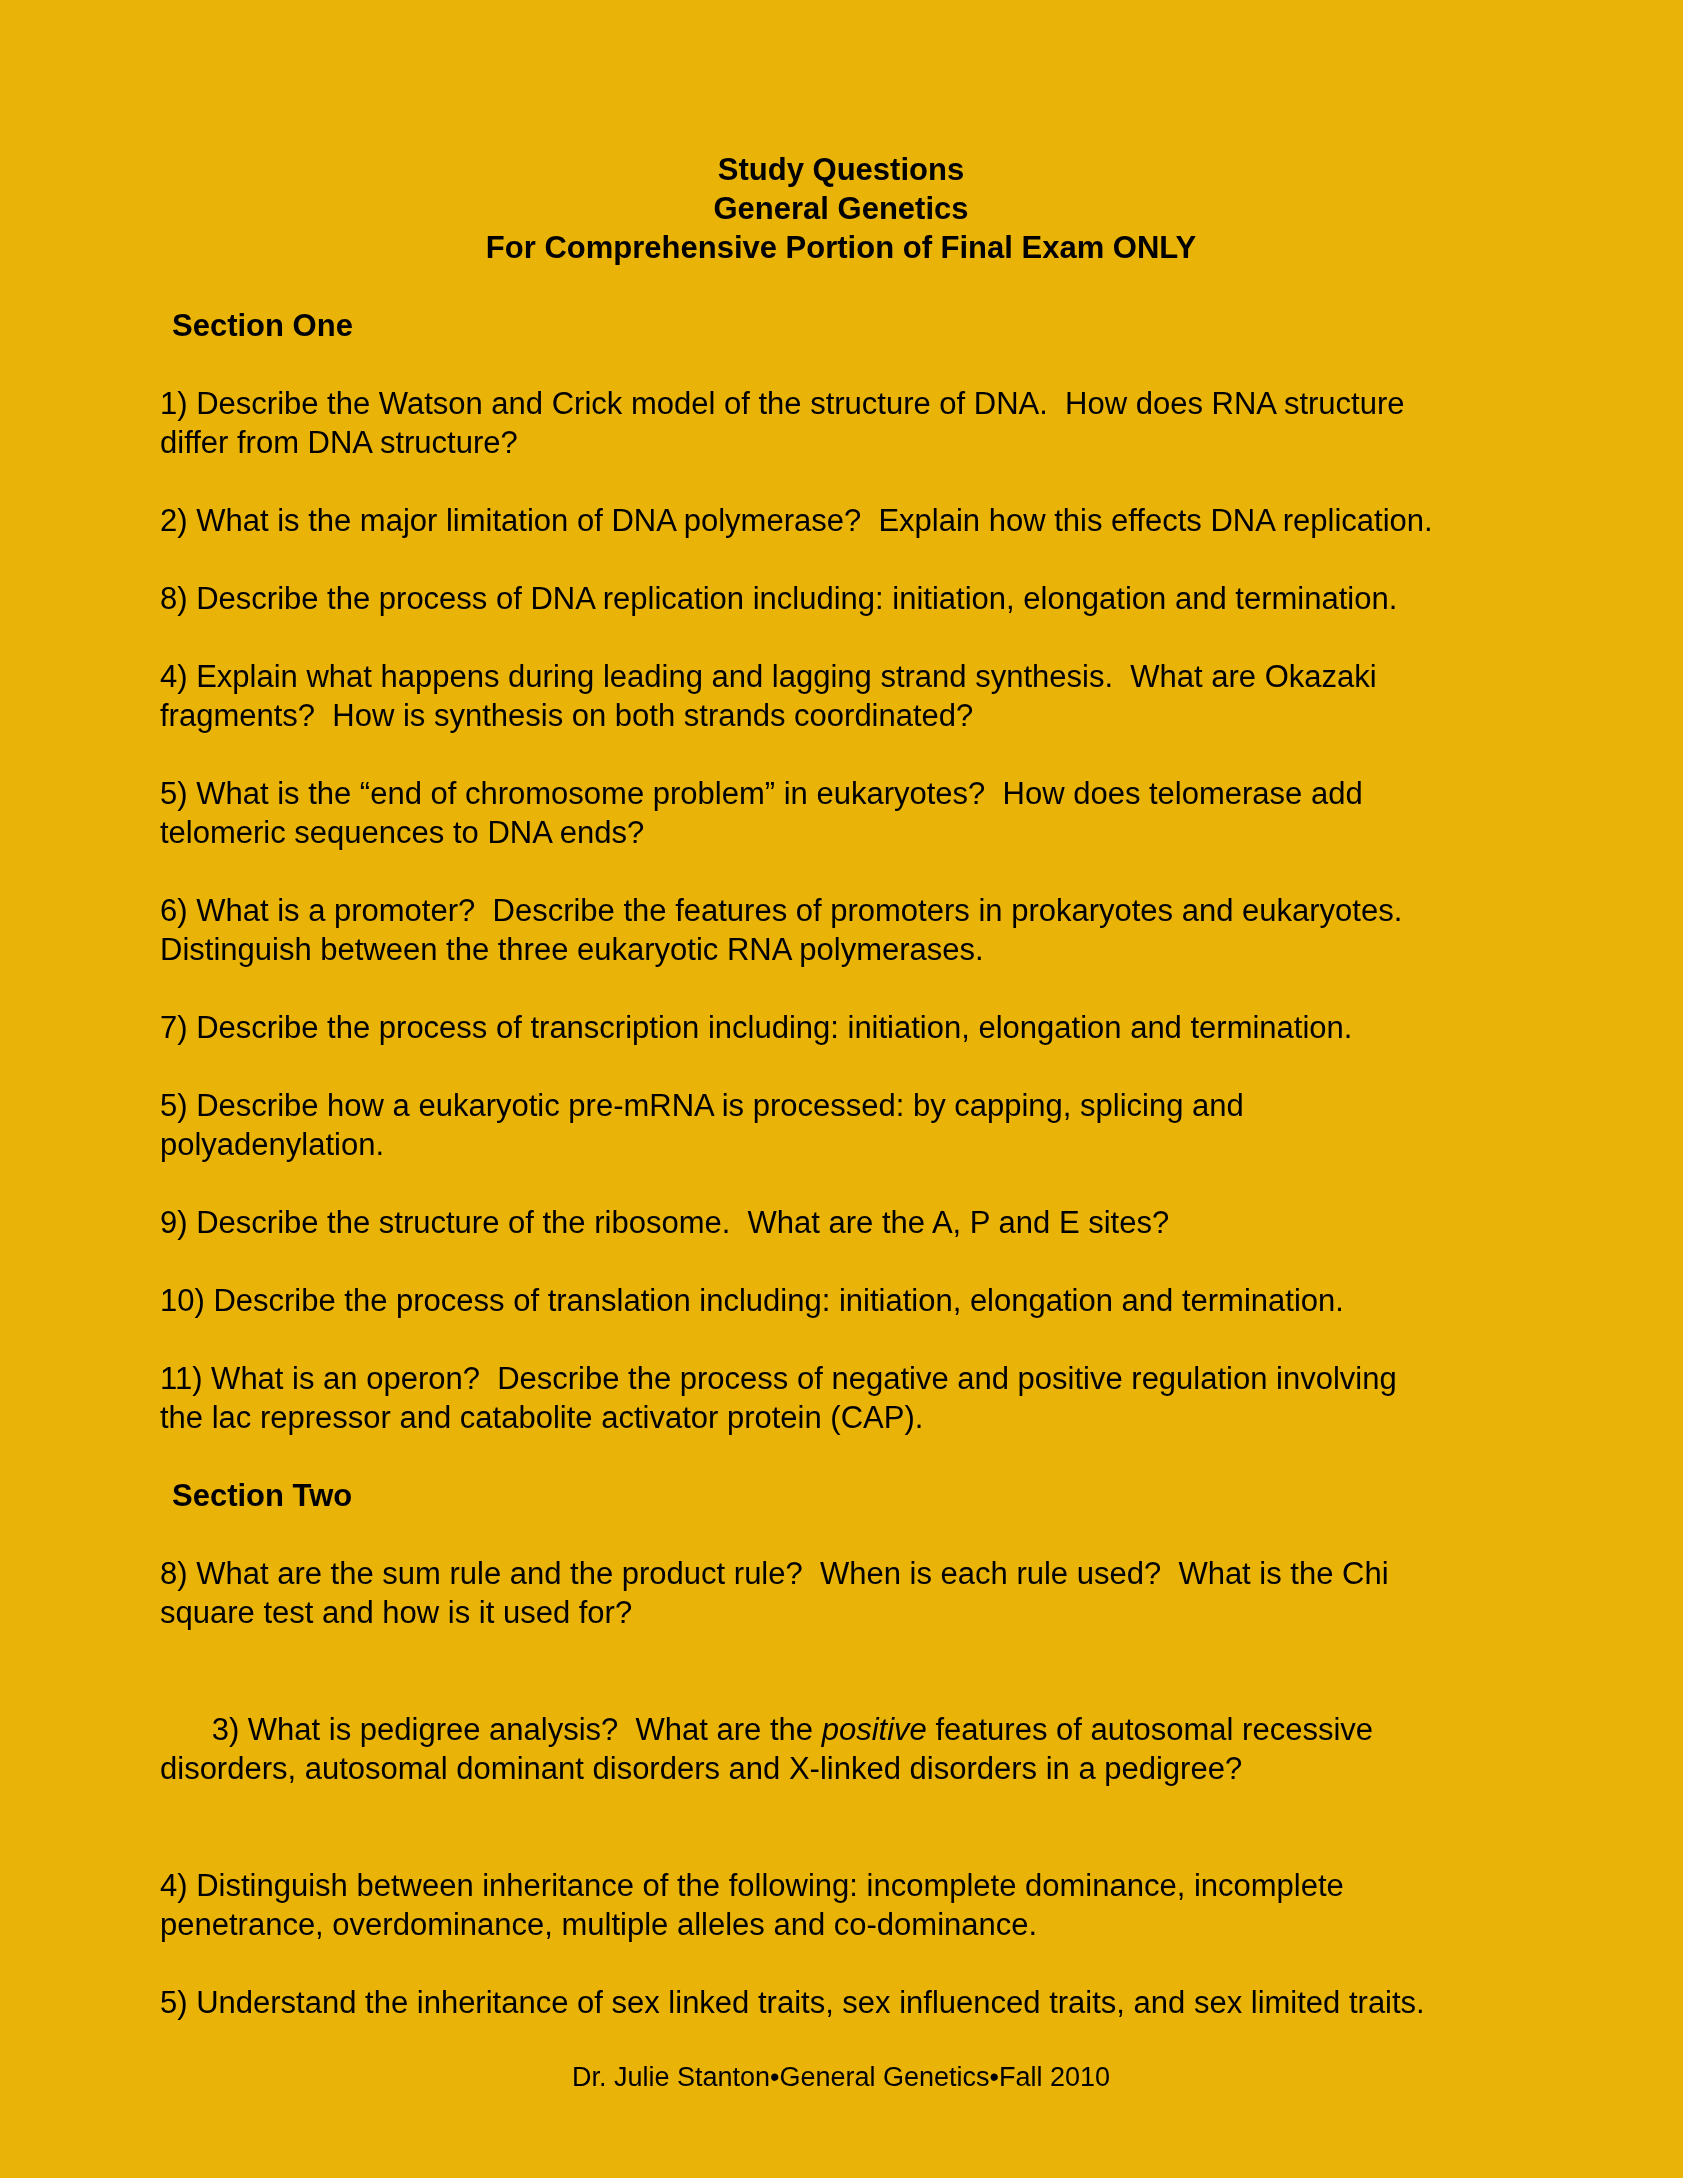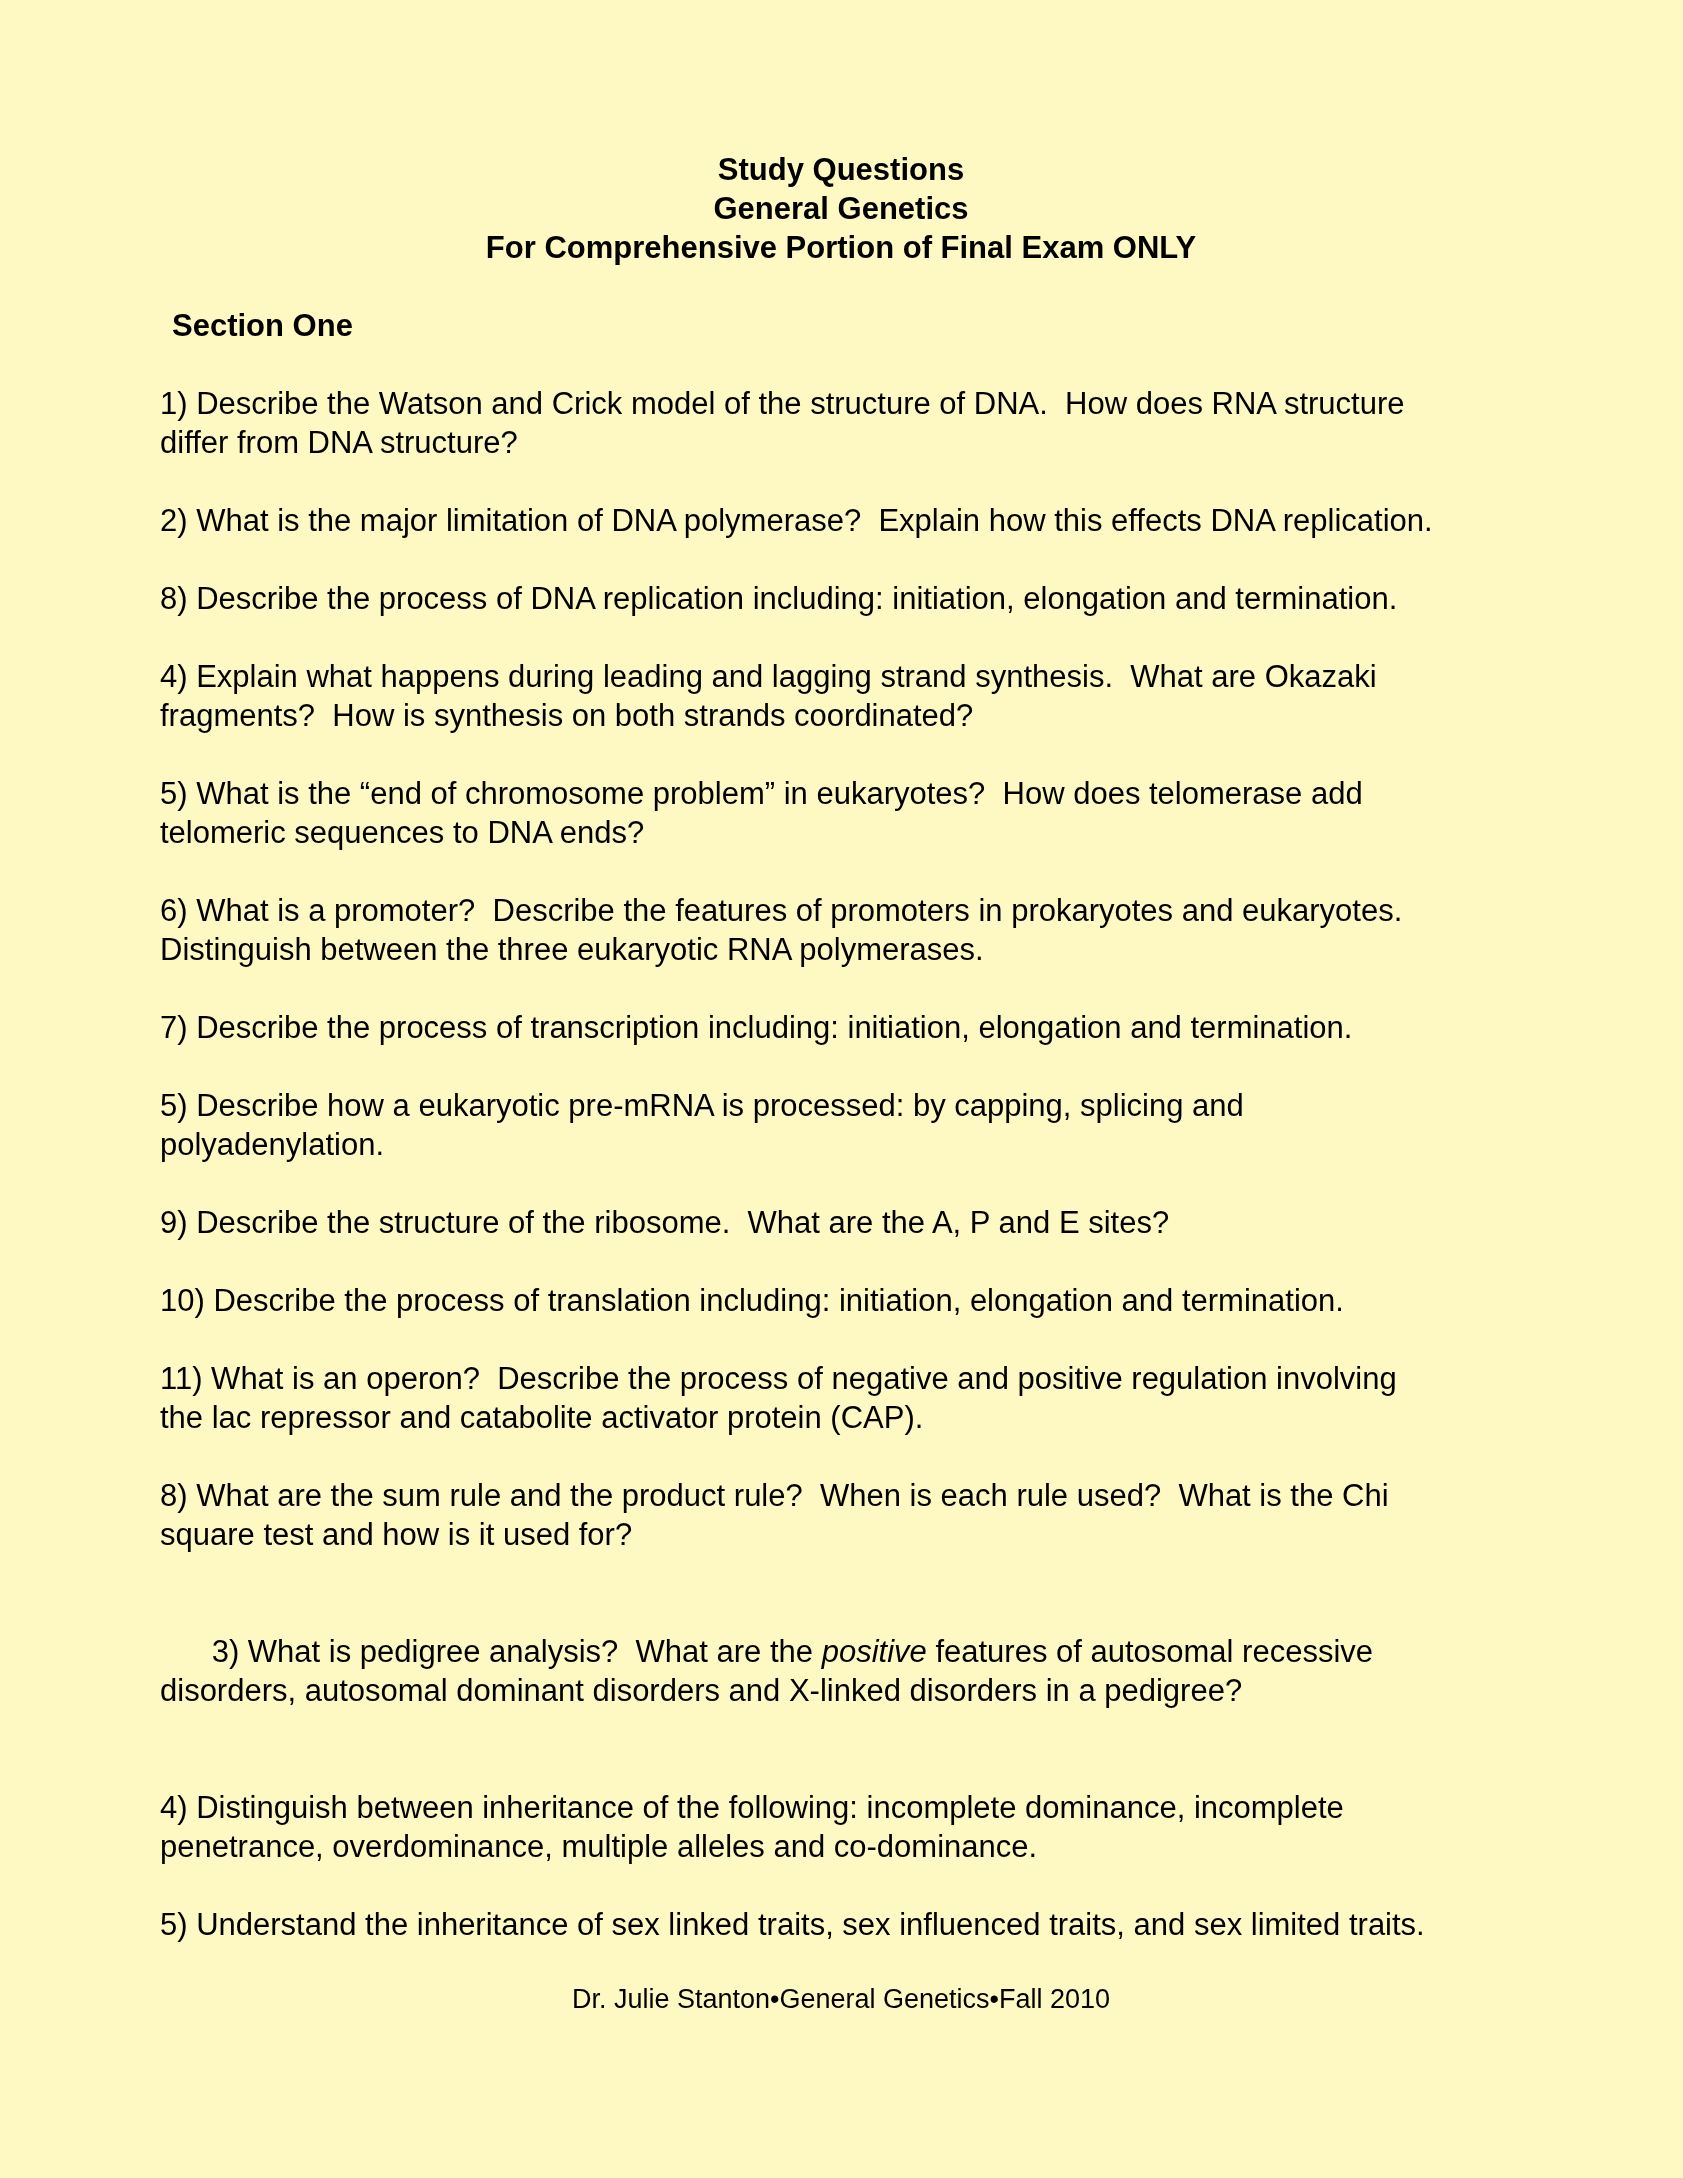--- a/index.html
+++ b/index.html
@@ -4,21 +4,21 @@
 <style>
   html, body {
     margin: 0;
     padding: 0;
     background: #ffffff;
   }
   .page {
     position: relative;
     width: 1683px;
     height: 2178px;
-    background: #fef9c3;
+    background: #eab308;
     font-family: "Liberation Sans", "DejaVu Sans", sans-serif;
     color: #000000;
     overflow: hidden;
   }
   .content {
     position: absolute;
     left: 160px;
     top: 150px;
     width: 1362px;
     font-size: 31px;
@@ -77,20 +77,21 @@
     <div class="para">6) What is a promoter?  Describe the features of promoters in prokaryotes and eukaryotes.
 Distinguish between the three eukaryotic RNA polymerases.</div>
     <div class="para">7) Describe the process of transcription including: initiation, elongation and termination.</div>
     <div class="para">5) Describe how a eukaryotic pre-mRNA is processed: by capping, splicing and
 polyadenylation.</div>
     <div class="para">9) Describe the structure of the ribosome.  What are the A, P and E sites?</div>
     <div class="para">10) Describe the process of translation including: initiation, elongation and termination.</div>
     <div class="para">11) What is an operon?  Describe the process of negative and positive regulation involving
 the lac repressor and catabolite activator protein (CAP).</div>
 
+    <div class="section-heading">Section Two</div>
 
     <div class="para">8) What are the sum rule and the product rule?  When is each rule used?  What is the Chi
 square test and how is it used for?</div>
     <div class="para">
       <span>3) What is pedigree analysis?  What are the </span><span class="em-italic">positive</span><span> features of autosomal recessive
 disorders, autosomal dominant disorders and X-linked disorders in a pedigree?</span>
     </div>
     <div class="para">4) Distinguish between inheritance of the following: incomplete dominance, incomplete
 penetrance, overdominance, multiple alleles and co-dominance.</div>
     <div class="para">5) Understand the inheritance of sex linked traits, sex influenced traits, and sex limited traits.</div>

